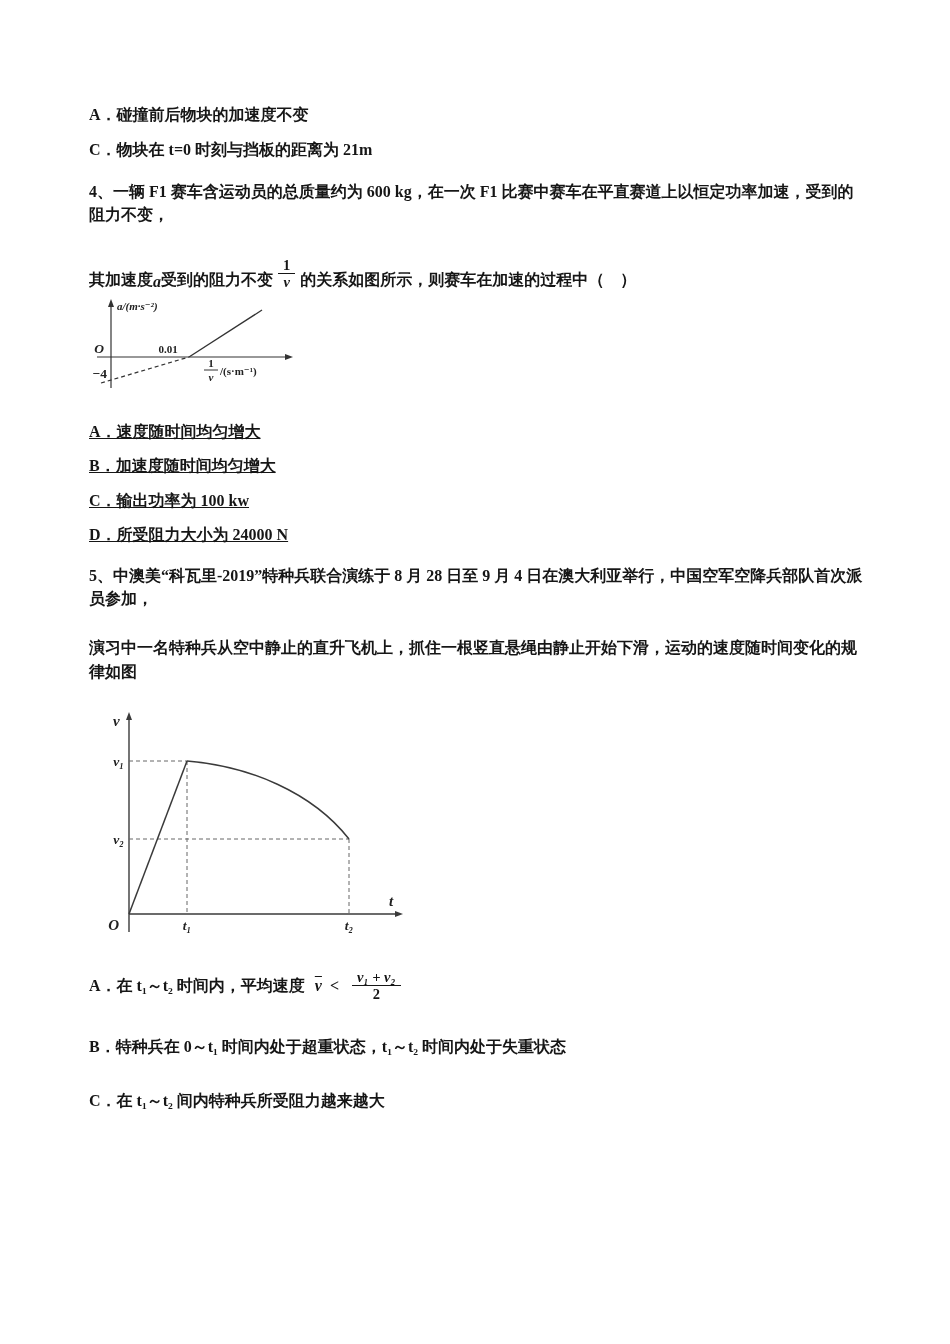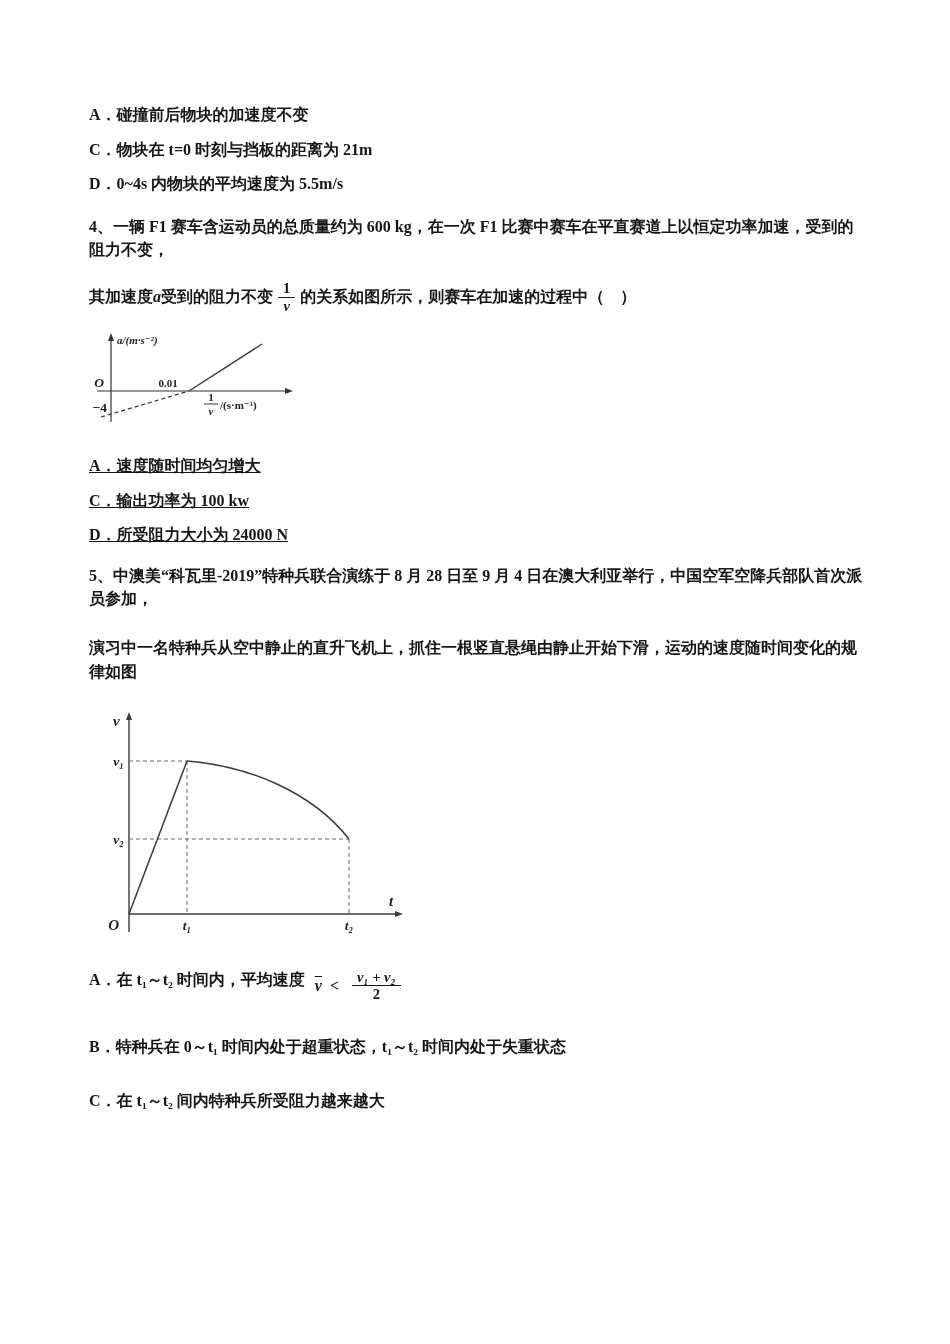--- a/index.html
+++ b/index.html
@@ -12,51 +12,50 @@
     font-weight:bold;
     color:#161616;
     padding:104px 42px 0 44px;
     box-sizing:border-box;
     overflow:hidden;
   }
   .opt{font-size:16px;line-height:1.35;margin-bottom:13px;}
   .qline{font-size:16px;line-height:1.45;margin:0 0 16px 0;}
   .q3-options{margin-bottom:20px;}
   .q4-line1{margin-bottom:8px;}
-  .fracline{display:flex;align-items:center;min-height:56px;font-size:16px;margin-bottom:6px;}
+  .fracline{display:flex;align-items:flex-end;min-height:56px;font-size:16px;margin-bottom:6px;}
   .ital{font-style:italic;}
   .frac{display:inline-flex;flex-direction:column;align-items:center;line-height:1.12;font-size:14.5px;margin:0 5px;vertical-align:middle;}
   .frac .num{padding:0 5px;}
   .frac .den{border-top:1.4px solid #161616;padding:0 5px;width:100%;text-align:center;box-sizing:border-box;}
   .fig{margin:0;}
   .fig1{margin:2px 0 24px 0px;}
   .q4-options{margin-bottom:18px;text-decoration:underline;}
   .qline.q5{margin-bottom:26px;}
   .qline.line3{margin-bottom:12px;}
   .raised{font-style:italic;font-size:14px;vertical-align:5px;}
   .fig2{margin:0 0 24px 10px;}
-  .optA{display:flex;margin:16px 0 34px 0;}
+  .optA{display:flex;align-items:center;margin:16px 0 34px 0;}
   .formula{display:inline-flex;align-items:center;gap:8px;margin-left:10px;}
   .vbar{text-decoration:overline;}
   .optB{margin-bottom:32px;}
   .optC{margin-bottom:8px;}
   .svg-label{font-family:"Liberation Serif","DejaVu Serif",serif;font-weight:bold;fill:#222;}
   .s11{font-size:11px;}
   .s13{font-size:13.5px;}
   .s15{font-size:15px;}
 </style>
 </head>
 <body>
 
 <div class="page">
 
   <section class="q3-options">
     <div class="opt">A．碰撞前后物块的加速度不变</div>
     <div class="opt">C．物块在 t=0 时刻与挡板的距离为 21m</div>
-    <div class="opt">D．0~4s 内物块的平均速度为 5.5m/s</div>
   </section>
 
   <p class="qline q4-line1">4、一辆 F1 赛车含运动员的总质量约为 600 kg，在一次 F1 比赛中赛车在平直赛道上以恒定功率加速，受到的阻力不变，</p>
 
   <div class="fracline">
     <span>其加速度 </span>
       <span class="ital">a</span>
       <span> 受到的阻力不变</span>
     <span class="frac">
       <span class="num">1</span>
@@ -83,20 +82,21 @@
         <text x="122" y="70" text-anchor="middle" class="svg-label s11">1</text>
         <line x1="115" y1="73" x2="129" y2="73" stroke="#333" stroke-width="1"></line>
         <text x="122" y="84" text-anchor="middle" class="svg-label s11 ital">v</text>
         <text x="131" y="78" class="svg-label s11">/(s·m⁻¹)</text>
       </g>
     </svg>
   </figure>
 
   <section class="q4-options">
     <div class="opt">A．速度随时间均匀增大</div>
+    <div class="opt">B．加速度随时间均匀增大</div>
     <div class="opt">C．输出功率为 100 kw</div>
     <div class="opt">D．所受阻力大小为 24000 N</div>
   </section>
 
   <p class="qline q5">5、中澳美“科瓦里-2019”特种兵联合演练于 8 月 28 日至 9 月 4 日在澳大利亚举行，中国空军空降兵部队首次派员参加，</p>
   <p class="qline q5">演习中一名特种兵从空中静止的直升飞机上，抓住一根竖直悬绳由静止开始下滑，运动的速度随时间变化的规律如图</p>
 
   <figure class="fig fig2">
     <svg width="312" height="232" viewBox="0 0 312 232">
       <g stroke="#3a3a3a" stroke-width="1.4" fill="none">

